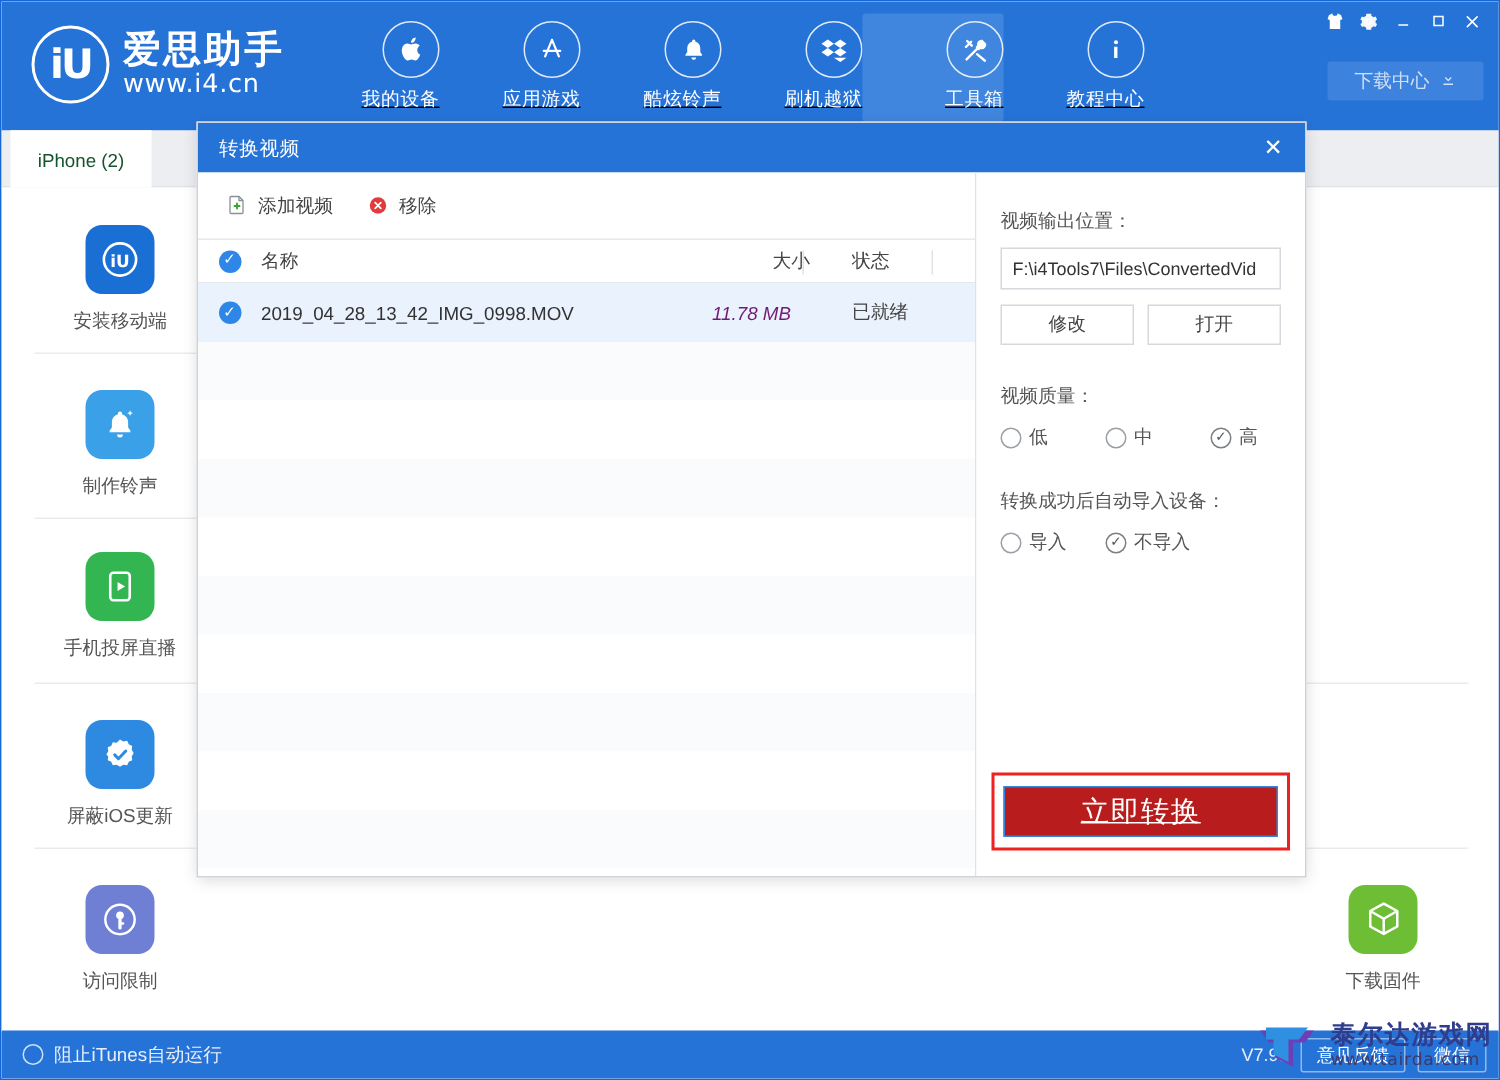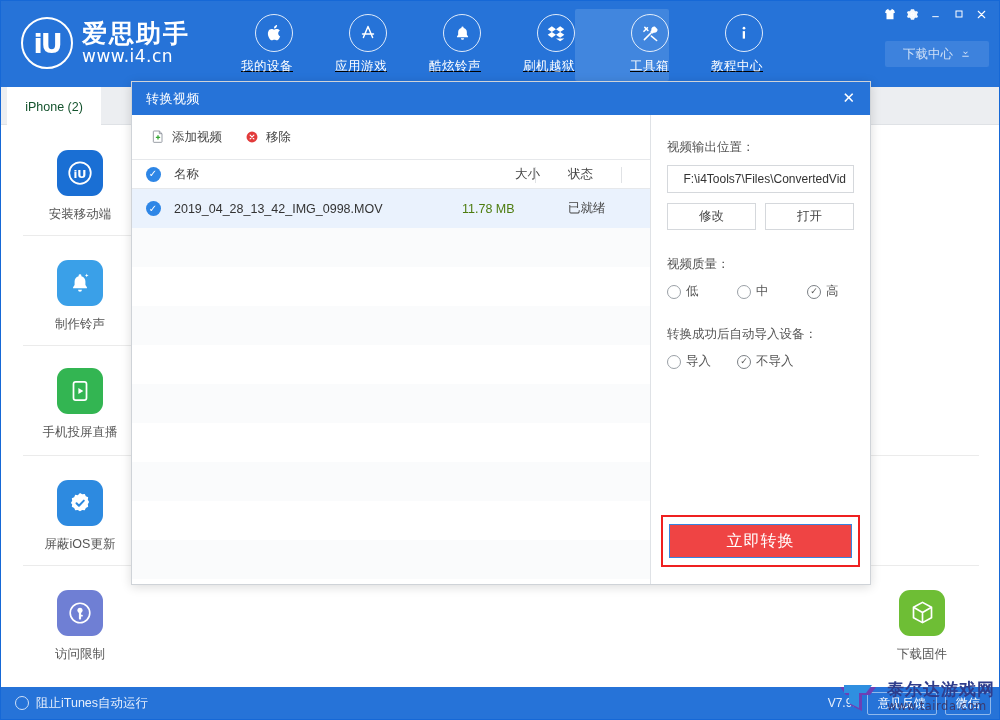--- a/index.html
+++ b/index.html
@@ -198,40 +198,39 @@
   .list-rows { position: relative; }
   .lrow {
     height: 39px; display: flex; align-items: center;
     font-size: 12.5px; color: #444444;
   }
   .lrow.sel { background: #eaf2fd; }
   .lrow.odd { background: #fafbfc; }
   .lrow.even { background: #ffffff; }
   .lr-check { width: 42px; display: flex; justify-content: center; }
   .lr-name { flex: 1; color: #333333; }
-  .lr-size { width: 92px; text-align: left; padding-right: 14px; color: #4d7c0f; }
+  .lr-size { width: 92px; text-align: center; padding-right: 14px; color: #701a75; font-style: italic; }
   .lr-state { width: 96px; padding-left: 14px; color: #444444; }
 
   .dlg-right {
     width: 219px; height: 469px;
     padding: 24px 16px 16px 16px;
     position: relative;
     background: #ffffff;
   }
   .fld-label {
     font-size: 12.5px; color: #555555; margin-bottom: 9px;
   }
   .path-input {
     width: 187px; height: 28px;
     border: 1px solid #d5d8dc; background: #ffffff;
     font-size: 12px; color: #333333;
     padding: 0 7px; line-height: 26px;
     white-space: nowrap; overflow: hidden;
     font-family: "Liberation Sans", sans-serif;
-    text-align: right;
   }
   .btn-row { display: flex; gap: 9px; margin-top: 10px; }
   .sm-btn {
     width: 89px; height: 27px;
     border: 1px solid #d5d8dc; background: #ffffff;
     font-size: 12.5px; color: #444444;
     display: flex; align-items: center; justify-content: center;
     cursor: pointer;
   }
   .sec { margin-top: 26px; }
@@ -265,24 +264,24 @@
   .slider-val { font-size: 12.5px; color: #888888; }
 
   .convert-wrap {
     position: absolute; left: 10px; top: 400px;
     width: 199px; height: 52px;
     border: 2px solid #ef2020;
     display: flex; align-items: center; justify-content: center;
   }
   .convert-btn {
     width: 183px; height: 34px;
-    background: #ef4444; border: 1px solid #3684e0;
-    color: #ffffff; font-size: 16px;
-    display: flex; align-items: center; justify-content: center;
-    cursor: pointer; letter-spacing: 1px;
+    background: #b91c1c; border: 1px solid #3684e0;
+    color: #ffffff; font-size: 19px;
+    display: flex; align-items: center; justify-content: center;
+    cursor: pointer; letter-spacing: 1px; text-decoration: underline;
   }
 
   
   .statusbar {
     position: absolute; left: 0; bottom: 0;
     width: 1000px; height: 32px;
     background: #2673d8;
     display: flex; align-items: center;
   }
   .sb-left {

